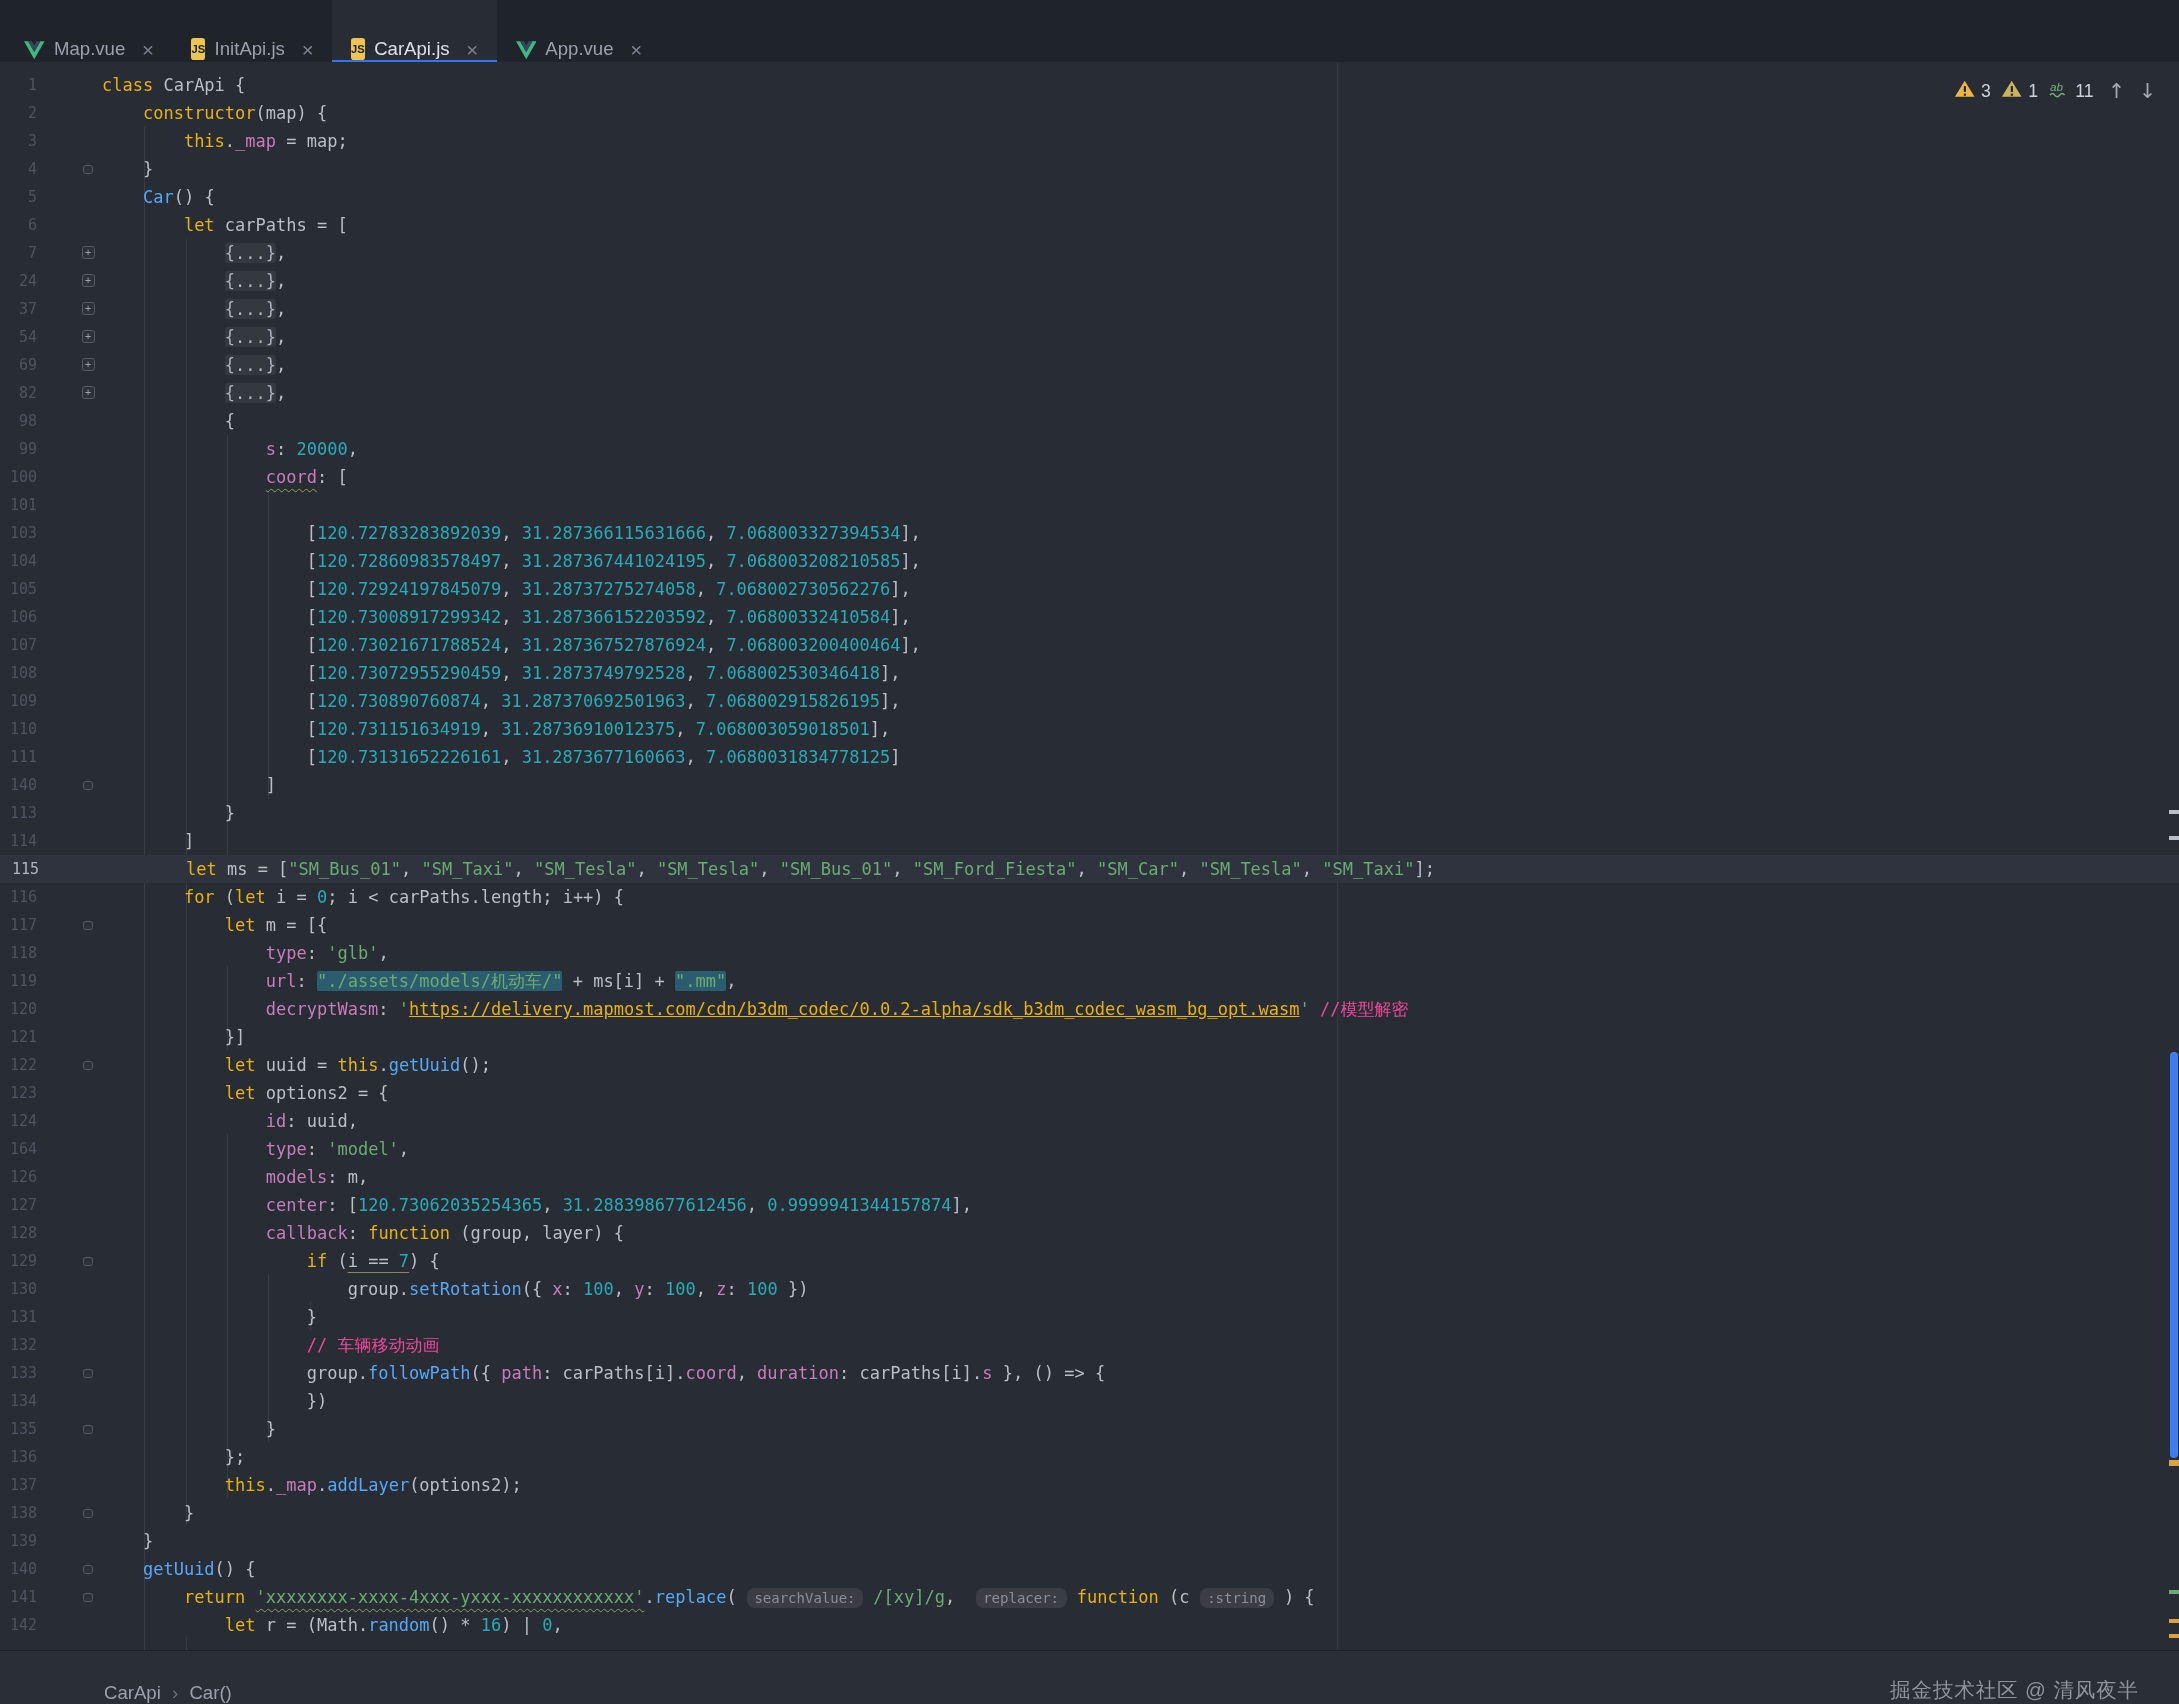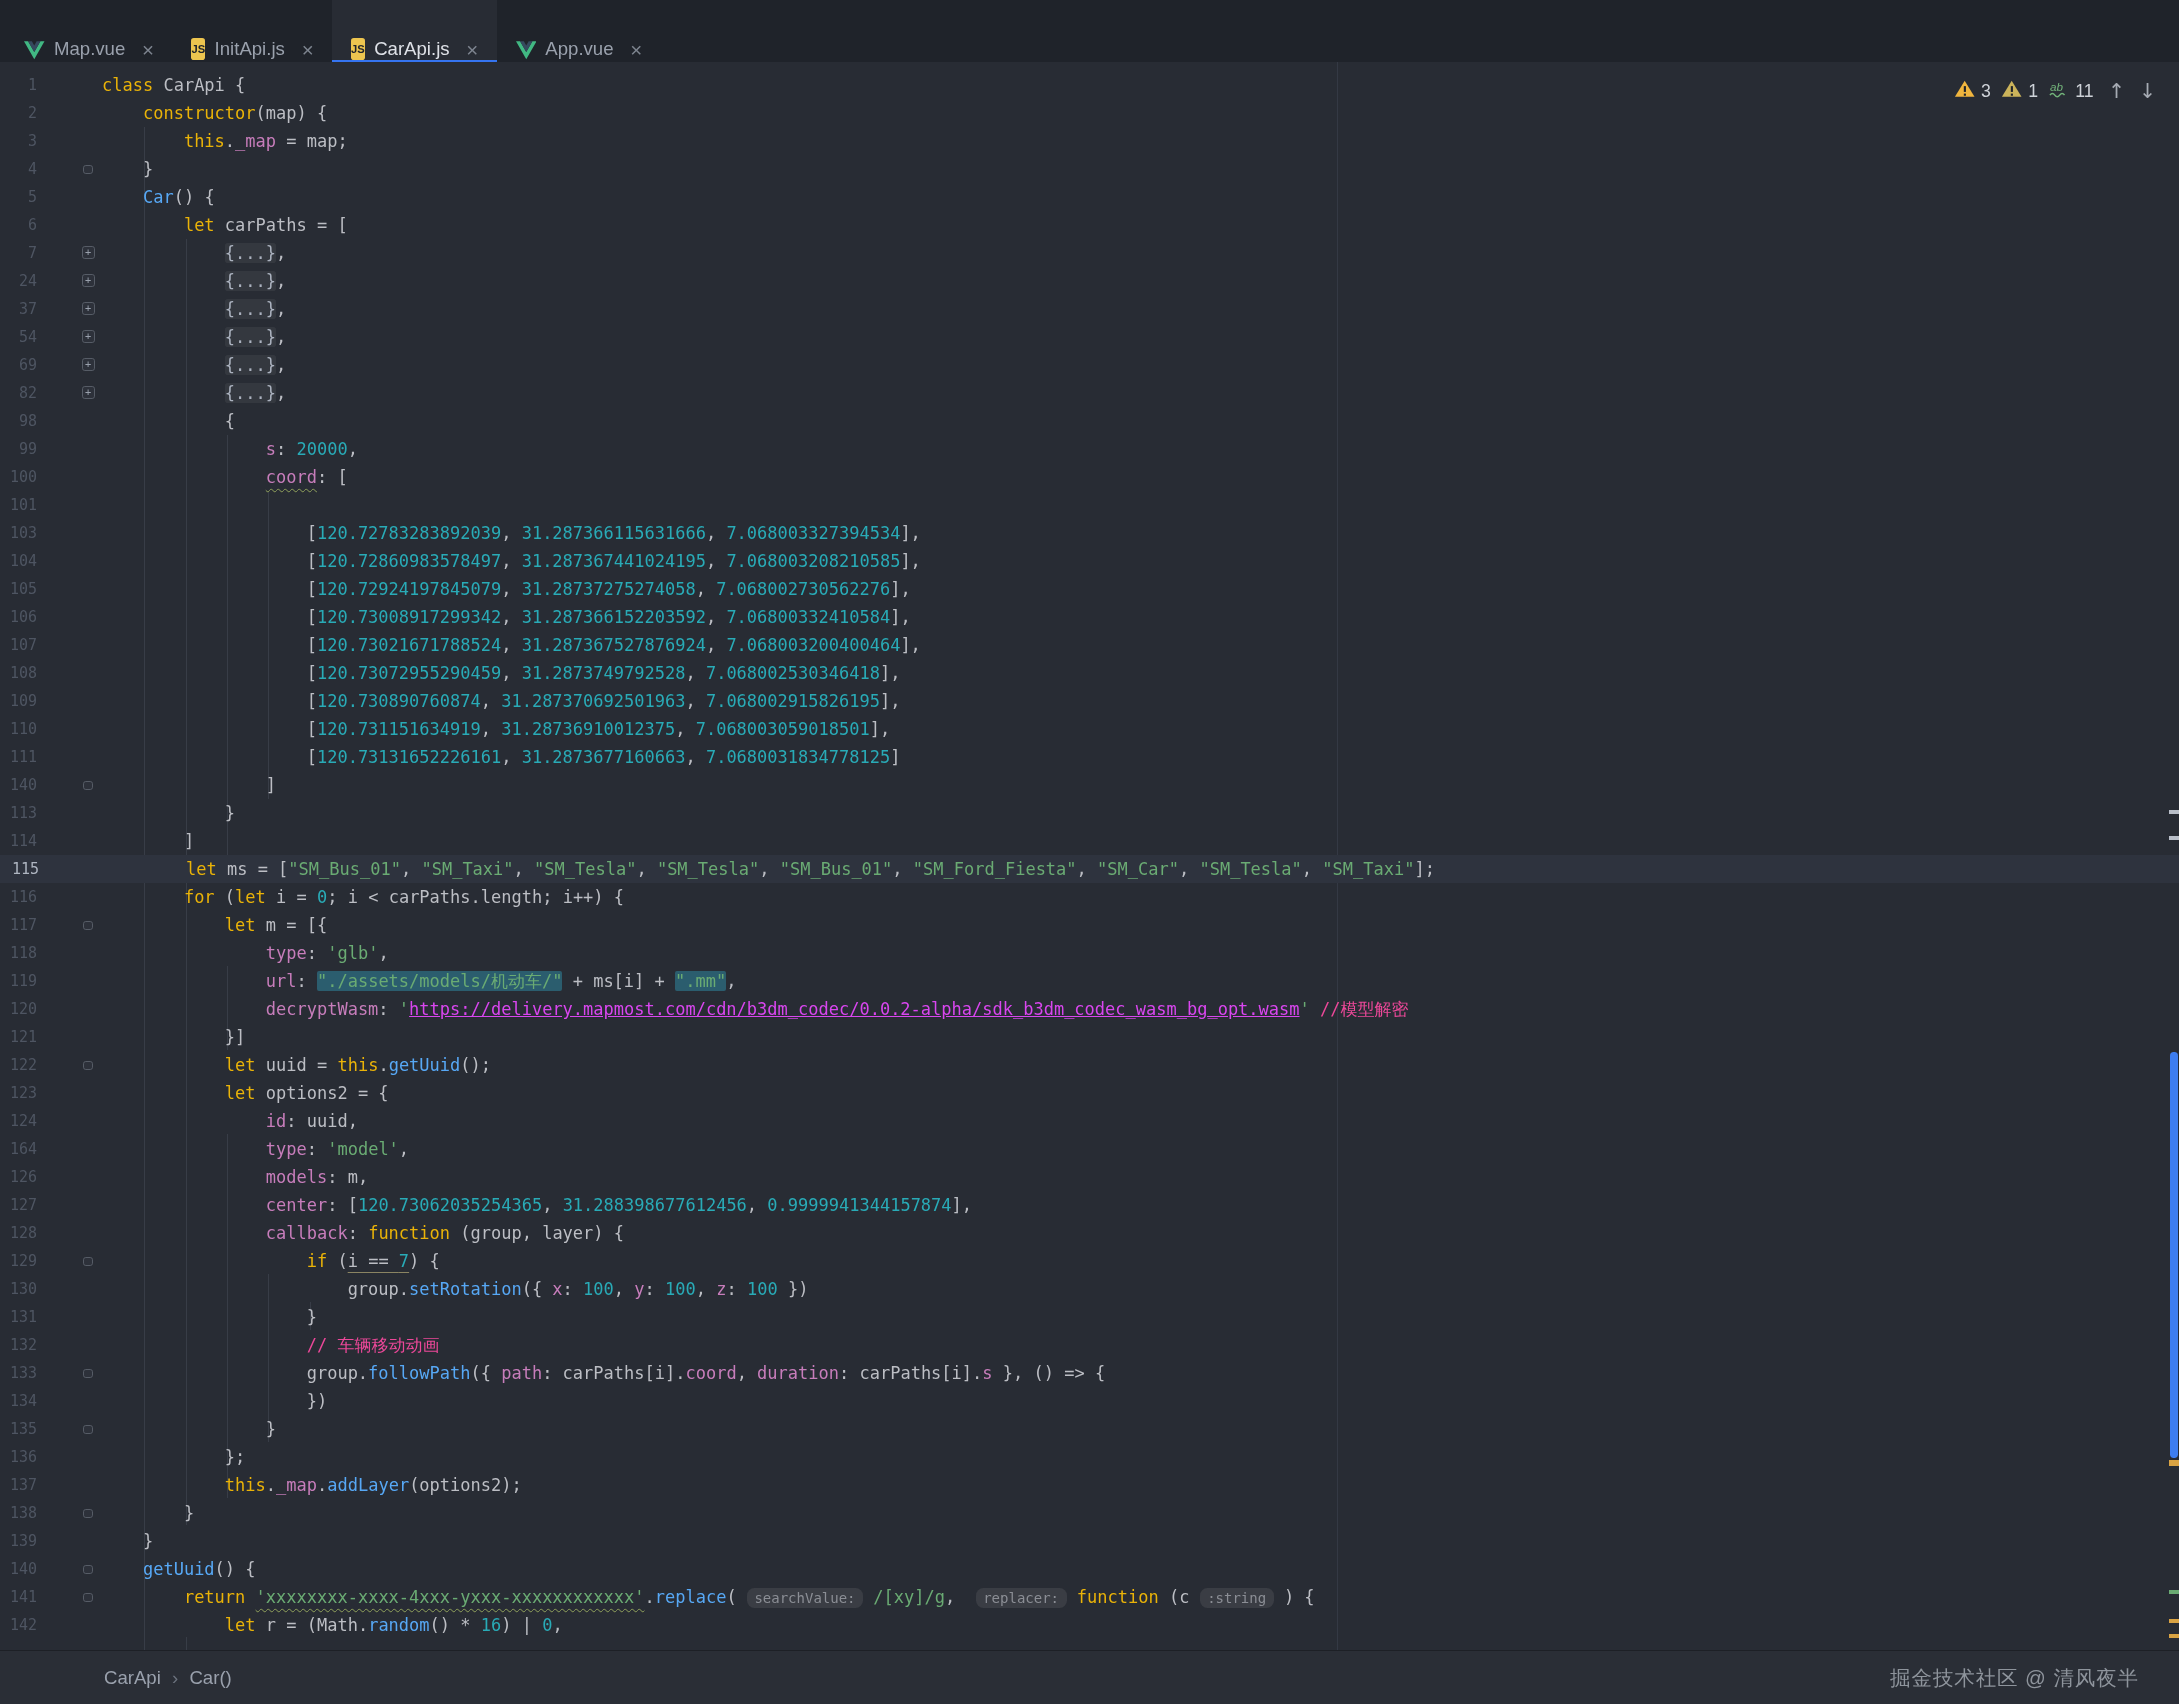--- a/index.html
+++ b/index.html
@@ -34,40 +34,40 @@
   .codetxt { white-space:pre; }
 
   .tk-kw   { color:#eab308; }
   .tk-def  { color:#bcbec4; }
   .tk-fn   { color:#57a8f5; }
   .tk-str  { color:#6aab73; }
   .tk-num  { color:#29abb7; }
   .tk-prop { color:#c77dbb; }
   .tk-cmt  { color:#ec4899; }
   .tk-fold { color:#abb2bf; background:rgba(255,255,255,0.06); border-radius:2.8px; }
-  .tk-link { color:#d946ef; text-decoration:underline;margin-top:33px; }
+  .tk-link { color:#eab308; text-decoration:underline;margin-top:33px; }
   .tk-hl   { background:#2b5d6e; border-radius:1.9px; }
   .tk-typo { text-decoration:underline wavy #8fa05a; text-decoration-thickness:1.1px; text-underline-offset:4.7px; }
   .tk-warn { text-decoration:underline solid #8a8462; text-decoration-thickness:0.9px; text-underline-offset:4.7px; }
   .tk-hint { color:#8b8e95; background:#3a3d44; border-radius:7.5px; padding:1.9px 7.5px; font-size:14px; }
 
   
   .inspections { position:absolute; top:17px; right:24px; display:flex; align-items:center; gap:10.3px;
                  font-size:17.7px; color:#ced2d8; }
   .inspections .cnt { margin-left:-4.7px; }
   .nav-arrow { font-family:"DejaVu Sans", sans-serif; color:#a6abb3; font-size:20.5px; margin-left:3.7px; cursor:pointer; }
 
   
   .stripe { position:absolute; top:0; right:0; bottom:0; width:13px; }
   .stripe .mark { position:absolute; right:0.9px; width:10.3px; }
   .stripe .thumb { position:absolute; right:1.9px; width:8.4px; border-radius:3.7px; background:#3d7df0; }
 
   
   .bottombar { flex:0 0 54px; background:#2a2e36; border-top:0.9px solid #1d2026; display:flex;
-               align-items:center; justify-content:space-between; padding:0 41px 0 104px; }
+               align-items:flex-end; justify-content:space-between; padding:0 41px 0 104px; }
   .crumbs { display:flex; align-items:center; gap:11.2px; font-size:18.6px; color:#9aa1ad; }
   .crumbs .sep { color:#6b727e; }
   .crumb { cursor:pointer; }
   .watermark { color:#8e949c; font-size:20.5px; letter-spacing:0.9px; }
 </style>
 </head>
 <body>
 
 <div class="app">
 

